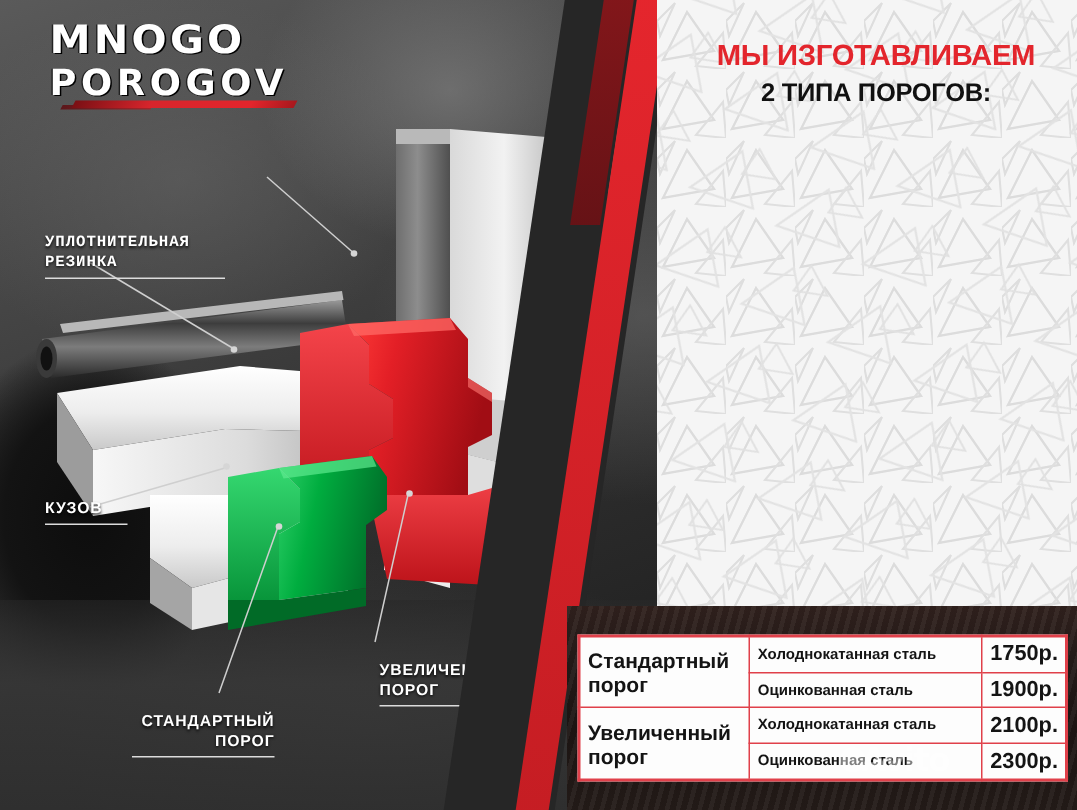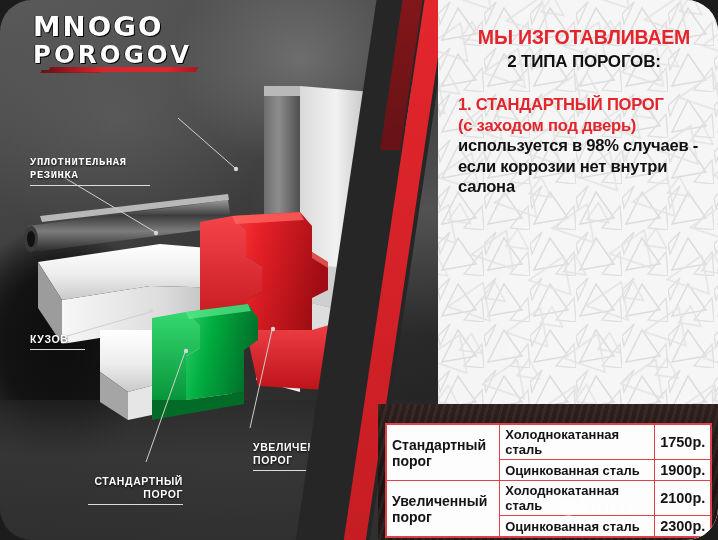--- a/index.html
+++ b/index.html
@@ -1,19 +1,19 @@
 <!DOCTYPE html>
 <html><head>
 <meta charset="utf-8">
 <style>
   * { margin:0; padding:0; box-sizing:border-box; }
   html,body { width:718px; height:540px; overflow:hidden; background:#1c1c1c;
               font-family:"Liberation Sans", sans-serif; }
 
-  #page { position:relative; width:718px; height:540px; overflow:hidden;border-radius:32px; }
+  #page { position:relative; width:718px; height:540px; overflow:hidden; }
 
   
   .left-panel{
     position:absolute; left:0; top:0; width:470px; height:540px;
     background:
       radial-gradient(ellipse 180px 150px at 300px 60px, rgba(140,140,140,.55), rgba(0,0,0,0) 70%),
       radial-gradient(ellipse 220px 170px at 120px 120px, rgba(110,110,110,.40), rgba(0,0,0,0) 72%),
       radial-gradient(ellipse 260px 180px at 430px 210px, rgba(125,125,125,.40), rgba(0,0,0,0) 70%),
       radial-gradient(ellipse 200px 130px at 60px 330px, rgba(20,20,20,.85), rgba(0,0,0,0) 72%),
       radial-gradient(ellipse 300px 150px at 250px 480px, rgba(95,95,95,.40), rgba(0,0,0,0) 75%),
@@ -113,21 +113,21 @@
   .ptable{
     position:absolute; left:385px; top:423px; width:327px; height:98px;
     border:2px solid #e0404a; background:#fff;
     border-collapse:collapse; table-layout:fixed;
   }
   .ptable td{
     border:1px solid #e0404a; background:#fdfdfd; color:#141414;
     font-weight:bold; padding:2px 5px; vertical-align:middle;
   }
   .c-type{ width:113px; font-size:14px; line-height:16px; }
-  .c-mat { width:154px; font-size:13px; }
+  .c-mat { width:154px; font-size:10px; }
   .c-pri { width:56px; font-size:14.5px; text-align:center; }
 
   
   .watermark{
     position:absolute; left:560px; top:495px; font-size:22px; font-weight:bold;
     color:rgba(255,255,255,.45); letter-spacing:-1px; pointer-events:none;
     font-family:"DejaVu Sans", sans-serif;
   }
   .wm-dot{
     display:inline-block; width:17px; height:17px; border-radius:50%;
@@ -300,25 +300,20 @@
       </defs>
       <rect width="280" height="540" fill="#f6f6f6"></rect>
       <rect width="280" height="540" fill="url(#tri)"></rect>
       <rect width="280" height="540" fill="url(#tri2)"></rect>
     </svg>
 
     <div class="right-content">
       <div class="head-red">МЫ ИЗГОТАВЛИВАЕМ</div>
       <div class="head-black">2 ТИПА ПОРОГОВ:</div>
 
-      <div class="block">
-        <div class="blk-red">1. СТАНДАРТНЫЙ ПОРОГ</div>
-        <div class="blk-red">(с заходом под дверь)</div>
-        <div class="blk-black">используется в 98% случаев - если коррозии нет внутри салона</div>
-      </div>
 
     </div>
   </div>
 
   <div class="table-band"></div>
 
   <table class="ptable">
     <tbody>
         <tr>
       <td class="c-type" rowspan="2">Стандартный порог</td>

